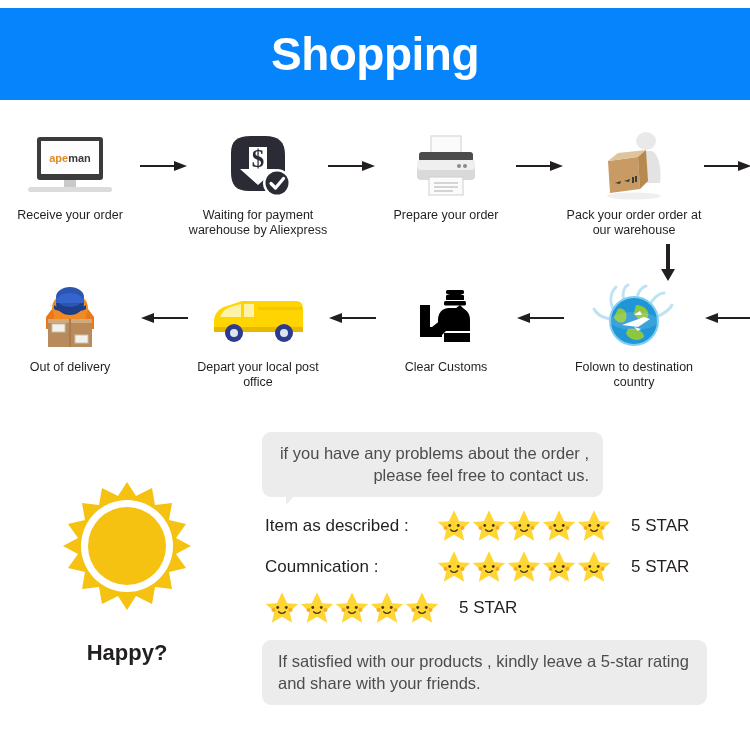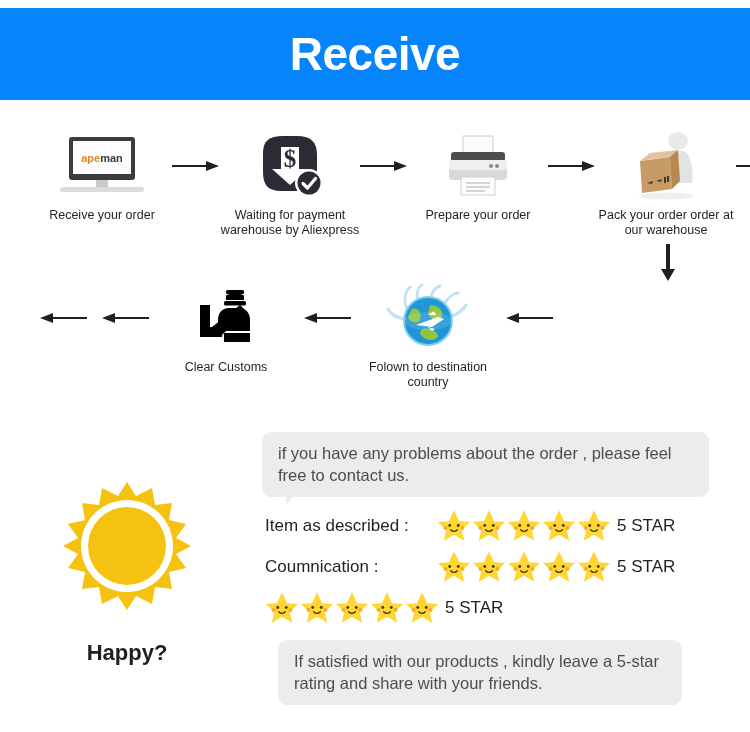--- a/index.html
+++ b/index.html
@@ -16,21 +16,21 @@
     position: absolute; left: 0; top: 8px; width: 750px; height: 92px;
     background: #0584fb;
     display: flex; align-items: center; justify-content: center;
   }
   .header-title {
     color: #ffffff; font-size: 46px; font-weight: bold;
     letter-spacing: -0.5px; line-height: 1;
   }
 
   
-  .flow { position: absolute; left: 0; width: 750px; padding-left: 32px; }
+  .flow { position: absolute; left: 0; width: 750px; }
   .row1 { top: 130px; }
   .row2 { top: 282px; }
   .row { display: flex; align-items: flex-start; width: 750px; }
 
   .step { width: 140px; display: flex; flex-direction: column; align-items: center; }
   .step-icon { height: 72px; display: flex; align-items: center; justify-content: center; }
   .step-label {
     margin-top: 6px; text-align: center; font-size: 12.5px; color: #231f20;
     line-height: 15px; width: 150px;
   }
@@ -43,42 +43,42 @@
   .sun-wrap {
     position: absolute; left: 52px; top: 480px;
     width: 150px; display: flex; flex-direction: column; align-items: center;
   }
   .happy-text { margin-top: 24px; font-size: 22px; font-weight: bold; color: #231f20; }
 
   .bubble {
     position: absolute; background: #ececec; border-radius: 9px;
     color: #4d4d4d; font-size: 16.5px; line-height: 22px; padding: 10px 14px 11px 16px;
   }
-  .bubble-top { left: 262px; top: 432px; width: 447px; }
+  .bubble-top { left: 262px; top: 432px; width: 341px; text-align: right; }
   .bubble-tail {
     position: absolute; left: 286px; top: 481px; width: 0; height: 0;
     border-left: 9px solid #ececec; border-top: 14px solid #ececec;
     border-right: 16px solid transparent; border-bottom: 10px solid transparent;
   }
-  .bubble-bottom { left: 278px; top: 640px; width: 404px; }
+  .bubble-bottom { left: 262px; top: 640px; width: 445px; }
 
   .ratings { position: absolute; left: 265px; top: 505px; width: 430px; }
   .rating-row { display: flex; align-items: center; height: 41px; }
   .rating-label { width: 172px; font-size: 17px; color: #231f20; }
   .rating-stars { display: flex; align-items: center; gap: 1px; width: 180px; }
-  .rating-value { font-size: 17px; color: #231f20; }
+  .rating-value { font-size: 17px; color: #231f20; margin-left: 14px; }
   .star-ico { width: 34px; height: 33px; display: block; }
 </style>
 </head>
 <body>
 
 <div class="page">
 
   <div class="header">
-    <div class="header-title">Receive</div>
+    <div class="header-title">Shopping</div>
   </div>
 
   <div class="flow row1">
     <div class="row">
 
       <div class="step">
         <div class="step-icon">
           <svg width="92" height="62" viewBox="0 0 92 62">
             <rect x="13" y="2" width="66" height="43" rx="3" fill="#3b3b3b"></rect>
             <rect x="17" y="6" width="58" height="33" fill="#fdfdfd"></rect>
@@ -174,27 +174,62 @@
 
   <div class="vert-arrow">
     <svg width="22" height="38" viewBox="0 0 22 38">
         <path d="M8 0 H12 V25 H17 L10 37 L3 25 H8 Z" fill="#231f20"></path>
       </svg>
   </div>
 
   <div class="flow row2">
     <div class="row">
 
+      <div class="step">
+        <div class="step-icon">
+          <svg width="76" height="70" viewBox="0 0 76 70">
+            <path d="M20 26 C20 16 26 12 38 12 C50 12 56 16 56 26 L56 40 L20 40 Z" fill="#f08a24"></path>
+            <path d="M20 26 L14 34 L14 46 L22 46 L22 32 Z" fill="#e8791a"></path>
+            <path d="M56 26 L62 34 L62 46 L54 46 L54 32 Z" fill="#e8791a"></path>
+            <ellipse cx="38" cy="20" rx="14" ry="12" fill="#1e3e86"></ellipse>
+            <ellipse cx="38" cy="14" rx="14" ry="10" fill="#2b55b0"></ellipse>
+            <path d="M24 20 C24 14 30 10 38 10 C46 10 52 14 52 20 Z" fill="#3565cc"></path>
+            <path d="M22 22 C26 26 50 26 54 22 L54 26 C48 30 28 30 22 26 Z" fill="#1e3e86"></path>
+            <rect x="16" y="36" width="44" height="28" fill="#b88a5c"></rect>
+            <rect x="16" y="36" width="44" height="4" fill="#d3a87a"></rect>
+            <rect x="37" y="36" width="2" height="28" fill="#a87c50"></rect>
+            <rect x="20" y="41" width="13" height="8" fill="#f2f2ea" stroke="#c9c0ae"></rect>
+            <rect x="43" y="52" width="13" height="8" fill="#f2f2ea" stroke="#c9c0ae"></rect>
+          </svg>
+        </div>
+        <div class="step-label">Out of delivery</div>
+      </div>
 
       <div class="arrow">
         <svg width="48" height="14" viewBox="0 0 48 14">
             <path d="M48 6 H14 V2 L1 7 L14 12 V8 H48 Z" fill="#231f20"></path>
           </svg>
       </div>
 
+      <div class="step">
+        <div class="step-icon">
+          <svg width="100" height="62" viewBox="0 0 100 62">
+            <path d="M6 34 C6 26 12 20 22 18 L34 14 L88 14 C93 14 95 17 95 22 L95 44 L6 44 Z" fill="#ffd400"></path>
+            <path d="M22 20 L33 17 L33 30 L12 30 C14 25 17 22 22 20 Z" fill="#fdf3a8"></path>
+            <path d="M36 17 L46 17 L46 30 L36 30 Z" fill="#fdf3a8"></path>
+            <rect x="6" y="40" width="89" height="5" fill="#e6b800"></rect>
+            <rect x="50" y="20" width="44" height="3" fill="#f0c800"></rect>
+            <circle cx="26" cy="46" r="9" fill="#2b3a8f"></circle>
+              <circle cx="26" cy="46" r="4" fill="#dfe3ef"></circle>
+            <circle cx="76" cy="46" r="9" fill="#2b3a8f"></circle>
+              <circle cx="76" cy="46" r="4" fill="#dfe3ef"></circle>
+          </svg>
+        </div>
+        <div class="step-label">Depart your local post office</div>
+      </div>
 
       <div class="arrow">
         <svg width="48" height="14" viewBox="0 0 48 14">
             <path d="M48 6 H14 V2 L1 7 L14 12 V8 H48 Z" fill="#231f20"></path>
           </svg>
       </div>
 
       <div class="step">
         <div class="step-icon">
           <svg width="76" height="62" viewBox="0 0 76 62">

